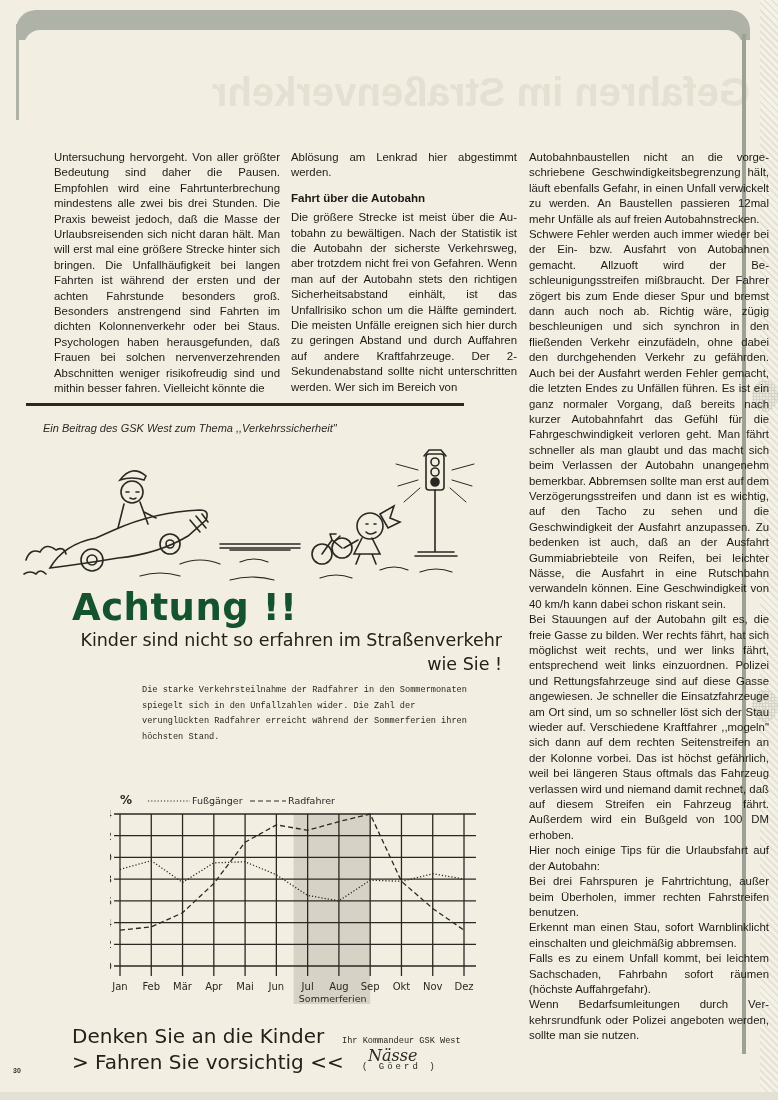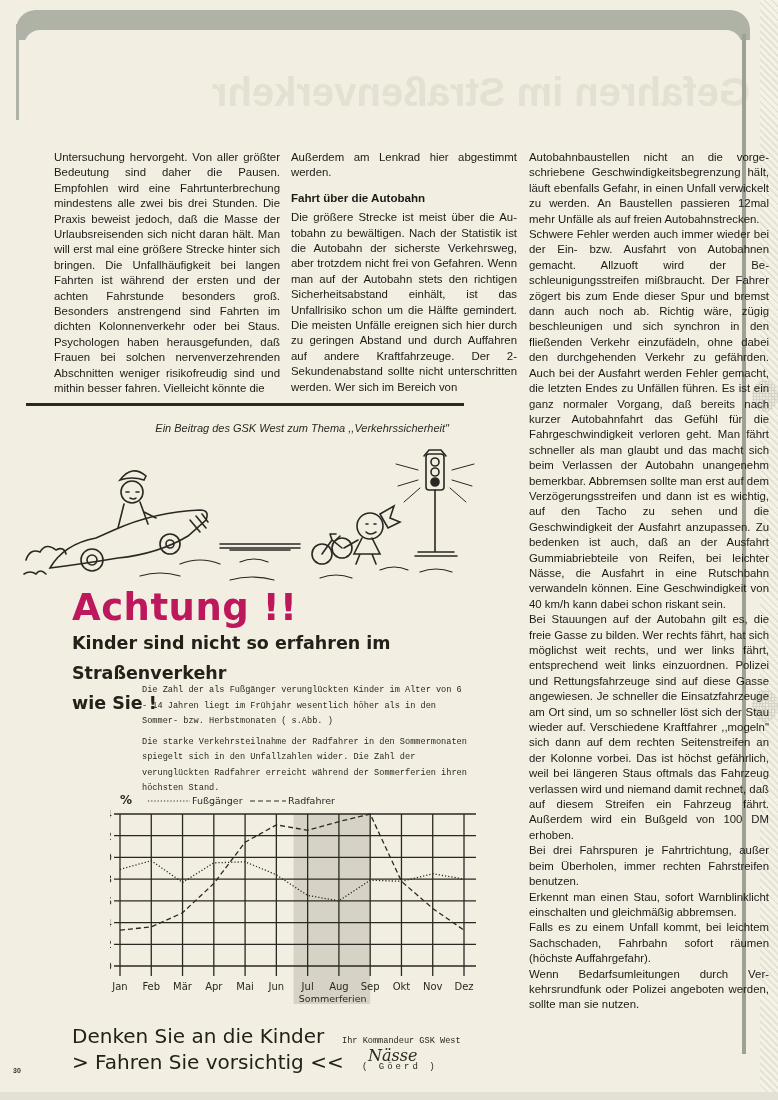--- a/index.html
+++ b/index.html
@@ -45,32 +45,32 @@
   }
   .col p { margin: 0; }
   .col1 { left: 25px; top: 150px; width: 226px; }
   .col2 { left: 262px; top: 150px; width: 226px; }
   .col3 { left: 500px; top: 150px; width: 240px; }
   .subhead { font-weight: bold; font-size: 11.6px; margin: 9px 0 5px 0 !important; }
   .divider {
     position: absolute; left: 26px; top: 403px; width: 438px; height: 3px; background: #2a2822;
   }
   .beitrag {
-    position: absolute; left: 69px; top: 422px; width: 380px; font-style: italic;
-    font-size: 11px; color: #2a2822; text-align: right;
+    position: absolute; left: 43px; top: 422px; width: 380px; font-style: italic;
+    font-size: 11px; color: #2a2822; text-align: left;
   }
   .illus { position: absolute; left: 20px; top: 440px; width: 480px; height: 150px; }
   .achtung {
     position: absolute; left: 72px; top: 586px; font-family: "DejaVu Sans", sans-serif;
-    font-size: 37px; font-weight: bold; letter-spacing: 0.5px; color: #be185d;
+    font-size: 37px; font-weight: bold; letter-spacing: 0.5px; color: #14532d;
   }
   .kinder {
-    position: absolute; left: 72px; top: 628px; width: 430px; text-align: left;
-    font-family: "DejaVu Sans", sans-serif; font-size: 17.5px; font-weight: bold; color: #232119;
-    line-height: 30px;
+    position: absolute; left: 72px; top: 628px; width: 430px; text-align: right;
+    font-family: "DejaVu Sans", sans-serif; font-size: 17.5px; font-weight: normal; color: #232119;
+    line-height: 24px;
   }
   .mono-block {
     position: absolute; left: 142px; top: 683px; width: 330px;
     font-family: "Liberation Mono", monospace; font-size: 8.6px; line-height: 15.5px; color: #2a2822;
   }
   .mono-block p { margin-bottom: 5px; }
   .chart { position: absolute; left: 110px; top: 790px; width: 380px; height: 230px; }
   .slogan {
     position: absolute; left: 72px; top: 1023px; font-family: "DejaVu Sans", sans-serif;
     font-size: 20px; font-weight: normal; line-height: 26px; color: #232119;
@@ -108,29 +108,30 @@
 <div class="left-rule"></div>
 <div class="ghost-title">Gefahren im Straßenverkehr</div>
 <div class="stipple" style="left:752px;top:380px;"></div>
 <div class="stipple" style="left:752px;top:690px;"></div>
 
 <div class="col col1">
   <p>Untersuchung hervorgeht. Von aller größ­ter Bedeutung sind daher die Pausen. Empfohlen wird eine Fahrtunterbrechung mindestens alle zwei bis drei Stunden. Die Praxis beweist jedoch, daß die Masse der Urlaubsreisenden sich nicht daran hält. Man will erst mal eine größere Strecke hin­ter sich bringen. Die Unfallhäufigkeit bei langen Fahrten ist während der ersten und der achten Fahrstunde besonders groß. Besonders anstrengend sind Fahrten im dichten Kolonnenverkehr oder bei Staus. Psychologen haben herausgefunden, daß Frauen bei solchen nervenverzehrenden Abschnitten weniger risikofreudig sind und mithin besser fahren. Vielleicht könnte die</p>
 </div>
 
 <div class="col col2">
-  <p>Außerdem am Lenkrad hier abgestimmt werden.</p>
+  <p>Ablösung am Lenkrad hier abgestimmt werden.</p>
   <p class="subhead">Fahrt über die Autobahn</p>
   <p>Die größere Strecke ist meist über die Au­tobahn zu bewältigen. Nach der Statistik ist die Autobahn der sicherste Verkehrsweg, aber trotzdem nicht frei von Gefahren. Wenn man auf der Autobahn stets den rich­tigen Sicherheitsabstand einhält, ist das Unfallrisiko schon um die Hälfte gemindert. Die meisten Unfälle ereignen sich hier durch zu geringen Abstand und durch Auf­fahren auf andere Kraftfahrzeuge. Der 2-Sekundenabstand sollte nicht unter­schritten werden. Wer sich im Bereich von</p>
 </div>
 
 <div class="col col3">
   <p>Autobahnbaustellen nicht an die vorge­schriebene Geschwindigkeitsbegrenzung hält, läuft ebenfalls Gefahr, in einen Unfall verwickelt zu werden. An Baustellen pas­sieren 12mal mehr Unfälle als auf freien Autobahnstrecken.</p>
   <p>Schwere Fehler werden auch immer wie­der bei der Ein- bzw. Ausfahrt von Auto­bahnen gemacht. Allzuoft wird der Be­schleunigungsstreifen mißbraucht. Der Fahrer zögert bis zum Ende dieser Spur und bremst dann auch noch ab. Richtig wäre, zügig beschleunigen und sich syn­chron in den fließenden Verkehr einzufä­deln, ohne dabei den durchgehenden Ver­kehr zu gefährden. Auch bei der Ausfahrt werden Fehler gemacht, die letzten Endes zu Unfällen führen. Es ist ein ganz normaler Vorgang, daß bereits nach kurzer Auto­bahnfahrt das Gefühl für die Fahrge­schwindigkeit verloren geht. Man fährt schneller als man glaubt und das macht sich beim Verlassen der Autobahn unan­genehm bemerkbar. Abbremsen sollte man erst auf dem Verzögerungsstreifen und dann ist es wichtig, auf den Tacho zu sehen und die Geschwindigkeit der Aus­fahrt anzupassen. Zu bedenken ist auch, daß an der Ausfahrt Gummiabriebteile von Reifen, bei leichter Nässe, die Ausfahrt in eine Rutschbahn verwandeln können. Eine Geschwindigkeit von 40 km/h kann dabei schon riskant sein.</p>
   <p>Bei Stauungen auf der Autobahn gilt es, die freie Gasse zu bilden. Wer rechts fährt, hat sich möglichst weit rechts, und wer links fährt, entsprechend weit links einzuordnen. Polizei und Rettungsfahrzeuge sind auf diese Gasse angewiesen. Je schneller die Einsatzfahrzeuge am Ort sind, um so schneller löst sich der Stau wieder auf. Ver­schiedene Kraftfahrer ,,mogeln" sich dann auf dem rechten Seitenstreifen an der Ko­lonne vorbei. Das ist höchst gefährlich, weil bei längeren Staus oftmals das Fahrzeug verlassen wird und niemand damit rechnet, daß auf diesem Streifen ein Fahrzeug fährt. Außerdem wird ein Bußgeld von 100 DM erhoben.</p>
+  <p>Hier noch einige Tips für die Urlaubsfahrt auf der Autobahn:</p>
   <p>Bei drei Fahrspuren je Fahrtrichtung, außer beim Überholen, immer rechten Fahrstrei­fen benutzen.</p>
   <p>Erkennt man einen Stau, sofort Warnblink­licht einschalten und gleichmäßig abbrem­sen.</p>
   <p>Falls es zu einem Unfall kommt, bei leich­tem Sachschaden, Fahrbahn sofort räu­men (höchste Auffahrgefahr).</p>
   <p>Wenn Bedarfsumleitungen durch Ver­kehrsrundfunk oder Polizei angeboten werden, sollte man sie nutzen.</p>
 </div>
 
 <div class="divider"></div>
 <div class="beitrag">Ein Beitrag des GSK West zum Thema ,,Verkehrssicherheit"</div>
 
 <svg class="illus" viewBox="0 0 480 150">
@@ -174,21 +175,20 @@
   </g>
 </svg>
 
 <div class="achtung">Achtung !!</div>
 <div class="kinder">
   <div>Kinder sind nicht so erfahren im Straßenverkehr</div>
   <div>wie Sie !</div>
 </div>
 
 <div class="mono-block">
-  <p>Die Zahl der als Fußgänger verunglückten Kinder im Alter von 6 - 14 Jahren liegt im Frühjahr wesentlich höher als in den Sommer- bzw. Herbstmonaten ( s.Abb. )</p>
   <p>Die starke Verkehrsteilnahme der Radfahrer in den Sommer­monaten spiegelt sich in den Unfallzahlen wider. Die Zahl der verunglückten Radfahrer erreicht während der Sommerferien ihren höchsten Stand.</p>
 </div>
 
 <svg class="chart" id="chart" viewBox="0 0 380 230">
   <rect id="shade" fill="#d6d3c6" x="183.56363636363636" y="24" width="76.61818181818182" height="190"></rect>
   <g id="grid" stroke="#2a2822" stroke-width="1.3">
       <line x1="4" y1="176" x2="366" y2="176"></line>
       <line x1="4" y1="154.28571428571428" x2="366" y2="154.28571428571428"></line>
       <line x1="4" y1="132.57142857142858" x2="366" y2="132.57142857142858"></line>
       <line x1="4" y1="110.85714285714286" x2="366" y2="110.85714285714286"></line>

